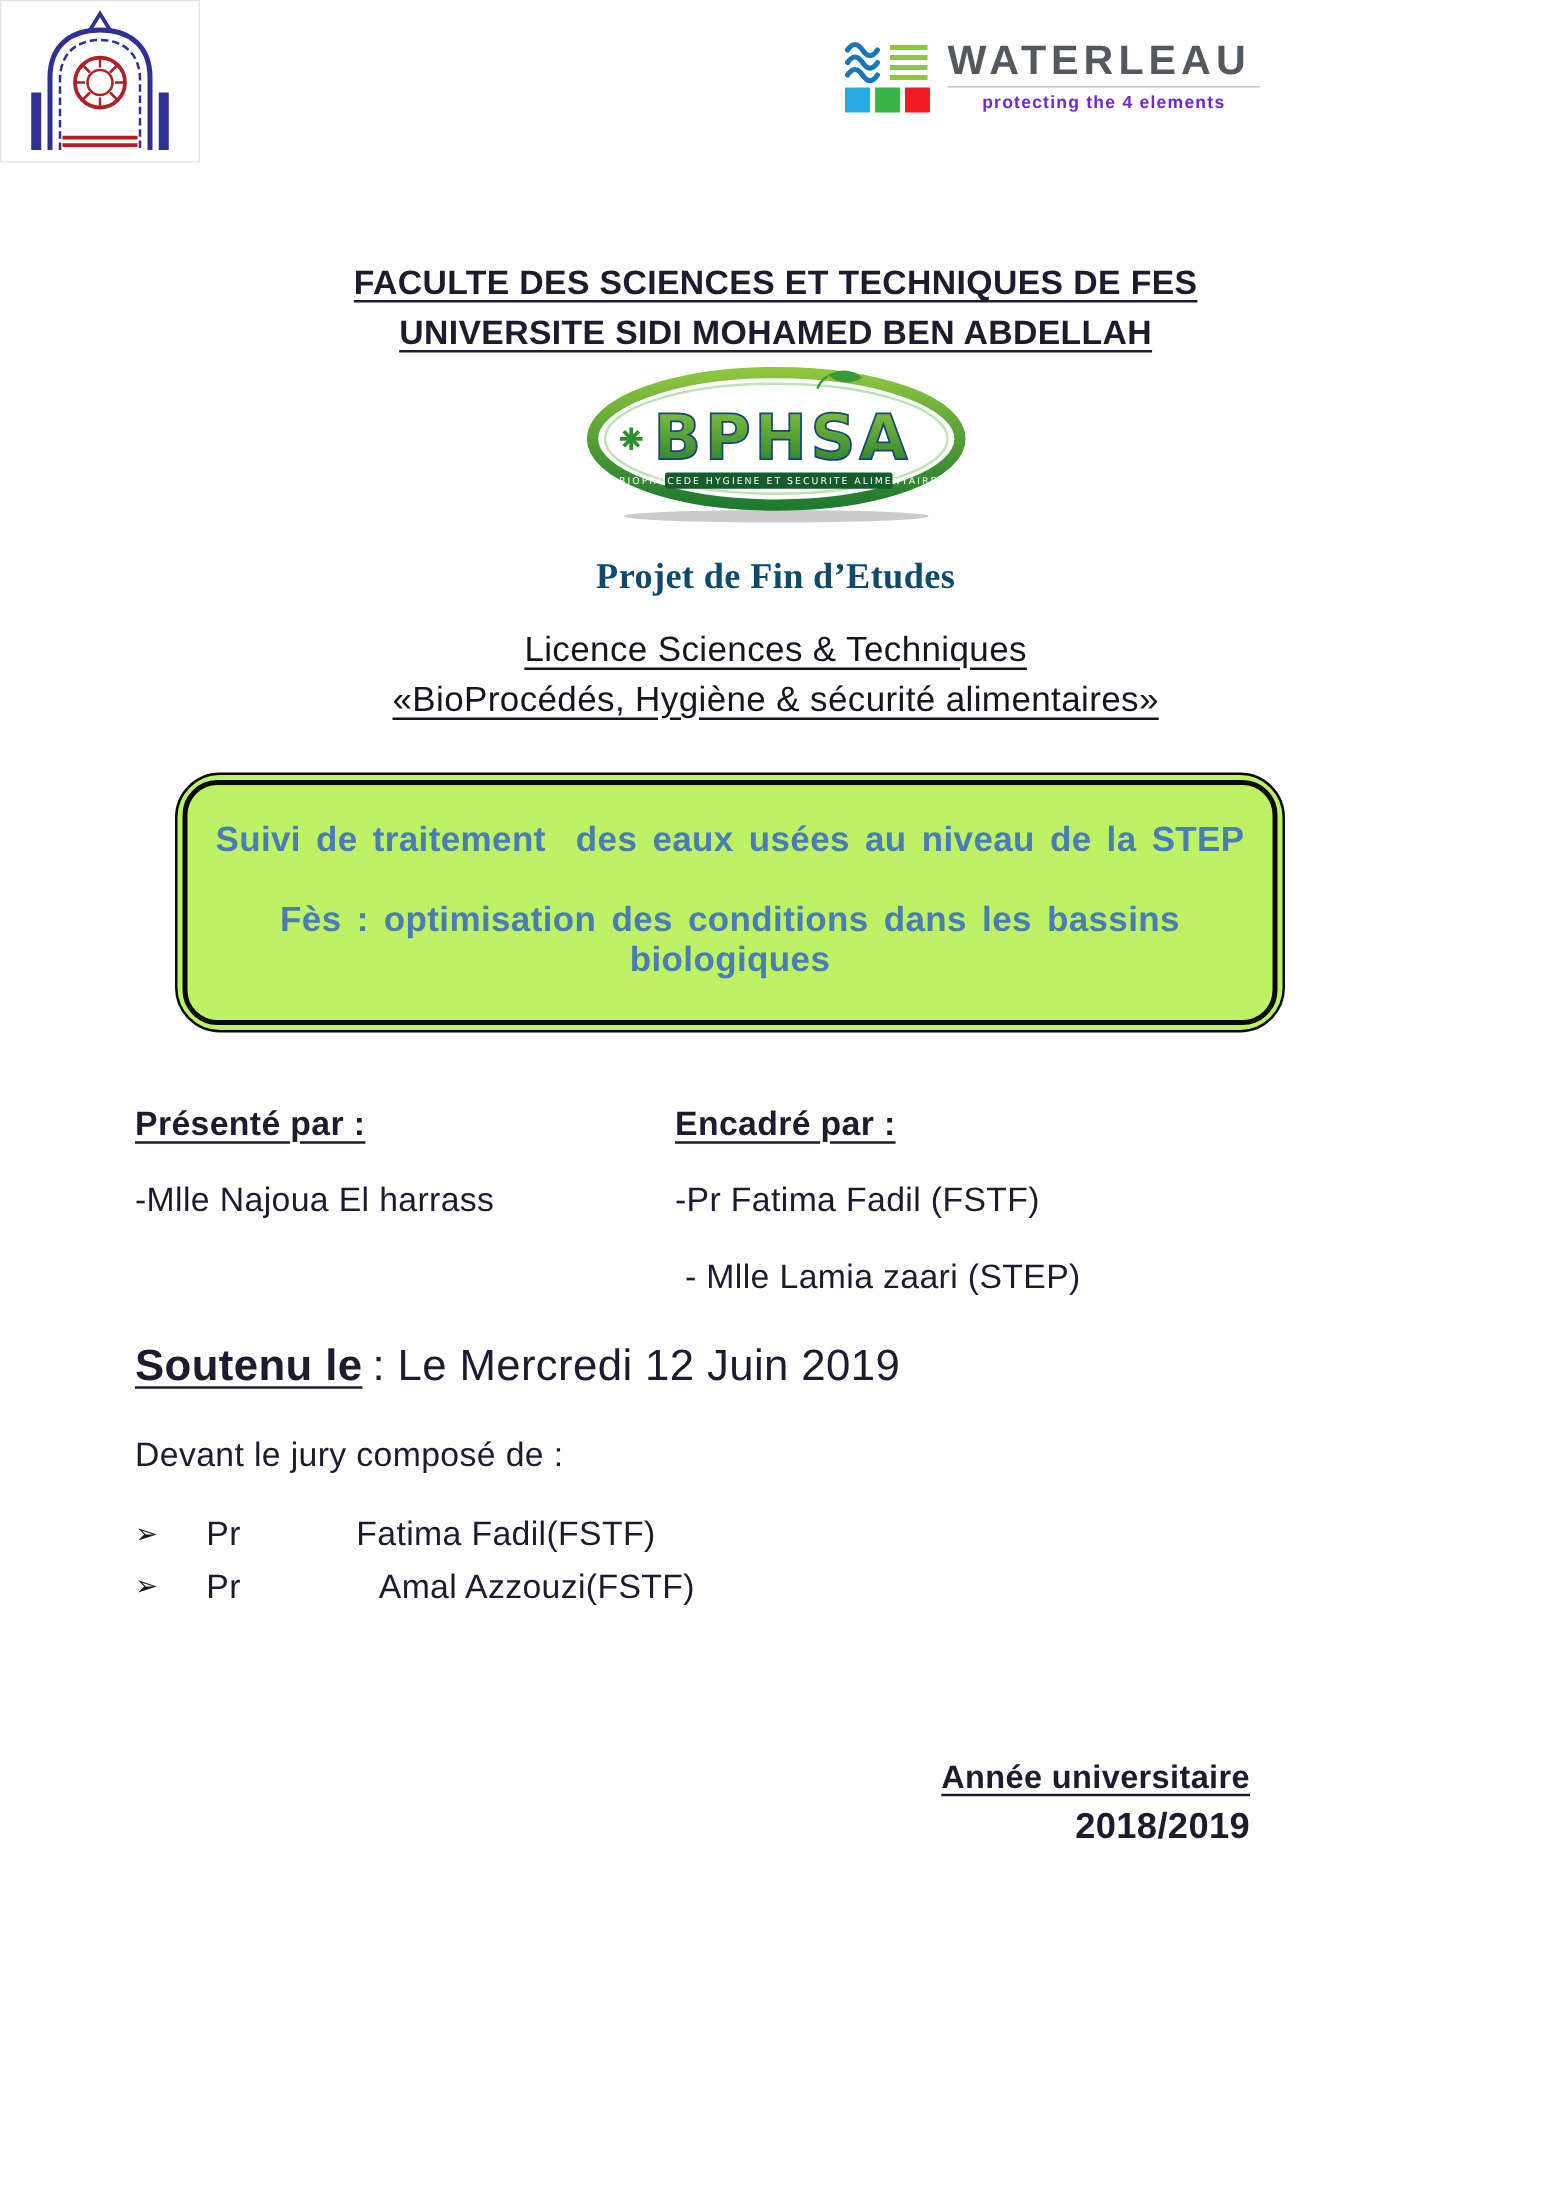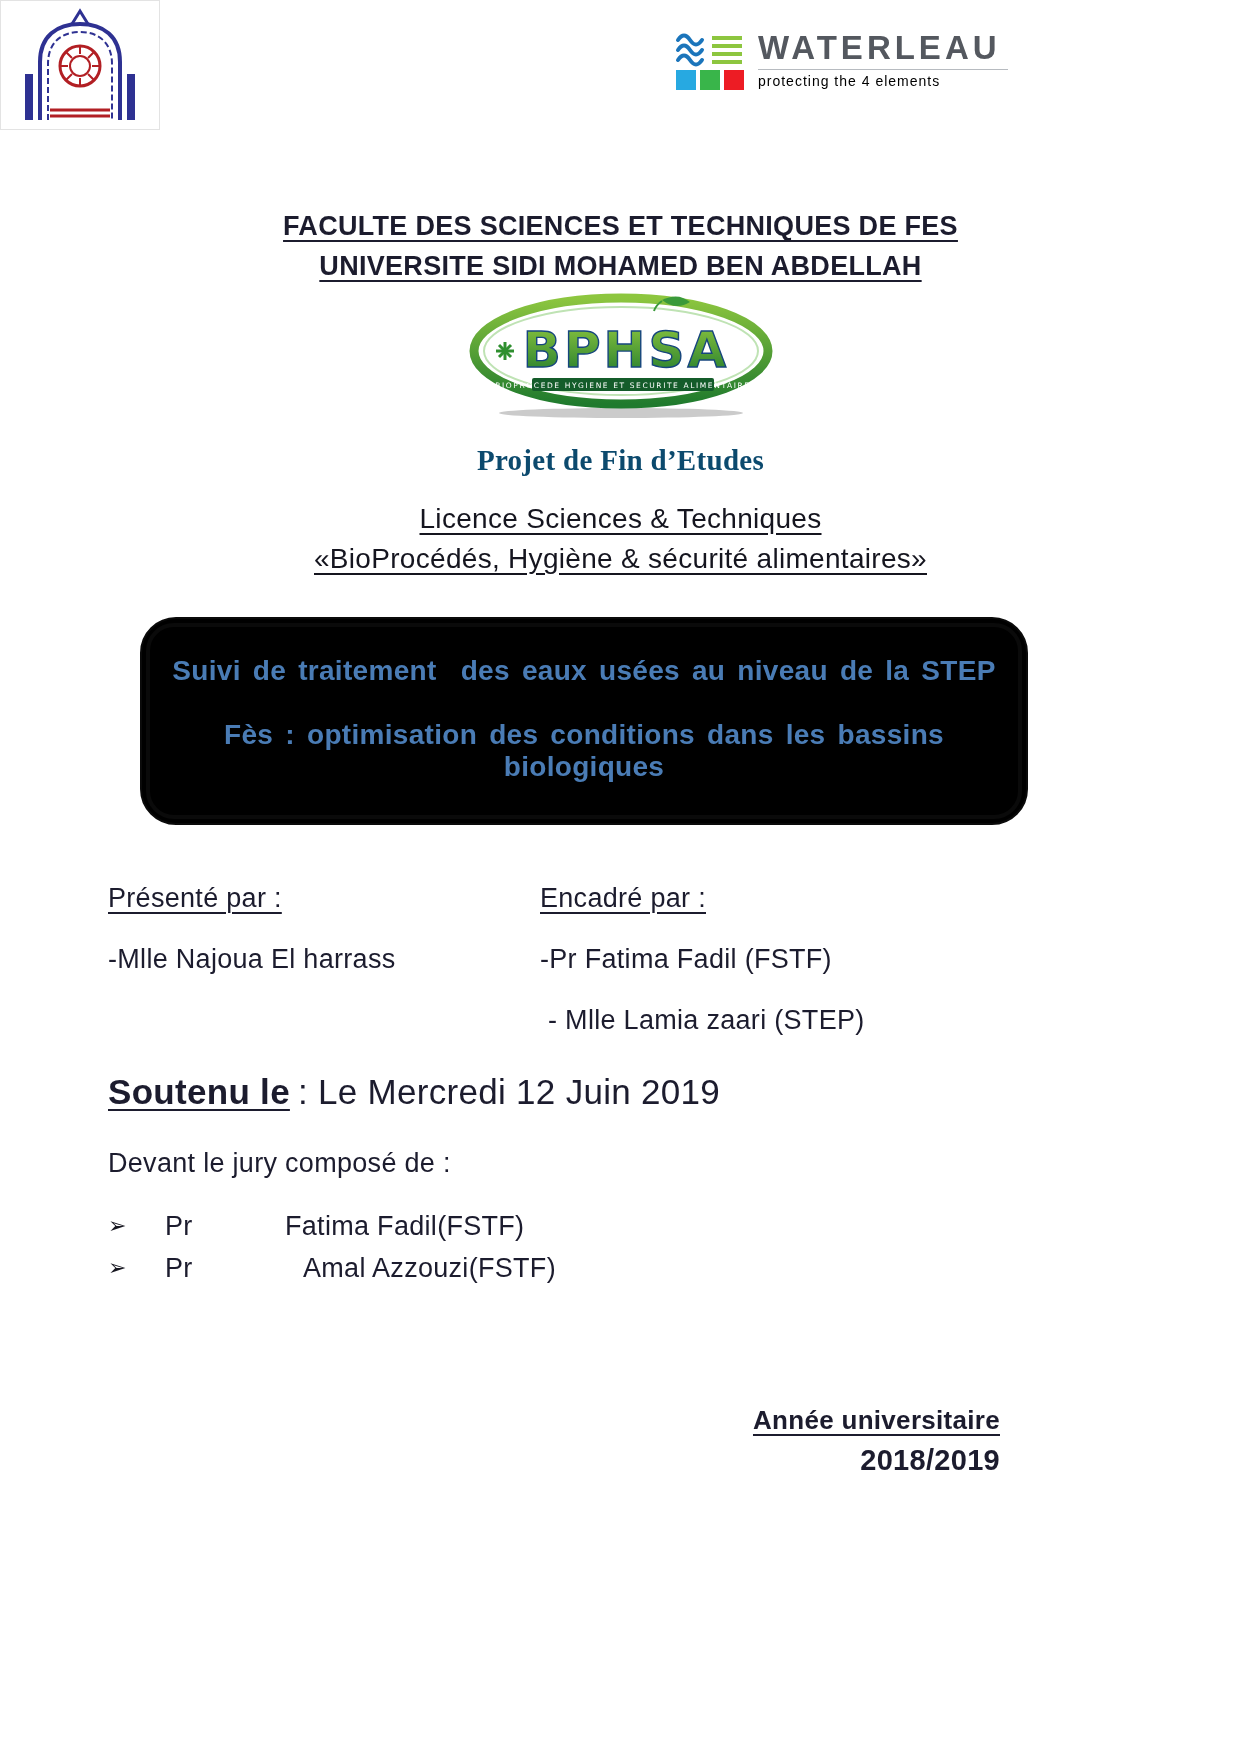--- a/index.html
+++ b/index.html
@@ -25,22 +25,22 @@
   }
   .waterleau { margin-top:30px; margin-right:233px; display:flex; gap:12px; align-items:flex-start; }
   .wl-textcol { width:250px; }
   .wl-name {
     font-size:33px; font-weight:bold; color:#54585f;
     letter-spacing:4px; line-height:36px;
   }
   .wl-tagline {
     border-top:1px solid #b7bbc0;
     margin-top:3px; padding-top:3px;
-    text-align:left;
-    font-size:14px; color:#000000; letter-spacing:1px;
+    text-align:center;
+    font-size:14px; color:#6d28d9; letter-spacing:1px;font-weight:bold;
   }
 
   
   .univ-titles {
     margin-top:76px; text-align:center;
     font-size:27px; font-weight:bold; line-height:40px;
   }
   .univ-titles div {
     text-decoration:underline;
     text-underline-offset:5px;
@@ -61,41 +61,41 @@
   .degree { margin-top:26px; }
   .specialty { margin-top:8px; }
 
   
   .title-box-outer {
     margin:42px 0 0 140px;
     width:888px;
     border:2px solid #0a0a0a;
     border-radius:36px;
     padding:4px;
-    background:#000000;
+    background:#bef264;
   }
   .title-box-inner {
     border:4px solid #0a0a0a;
     border-radius:28px;
     padding:28px 20px 32px 20px;
     text-align:center;
   }
   .title-box-inner p {
     font-size:28px; font-weight:bold;
     color:#4a7cb5;
     word-spacing:4px;
     white-space:pre-wrap;
   }
   .title-box-inner p + p { margin-top:32px; }
 
   
   .people { display:flex; margin:58px 0 0 108px; font-size:27px; }
   .col-left { width:432px; }
   .people .label {
-    font-weight:normal;
+    font-weight:bold;
     text-decoration:underline; text-underline-offset:5px; text-decoration-thickness:2px;
   }
   .people .pname { margin-top:30px; }
   .supervised-2 { padding-left:8px; }
 
   .soutenu { margin:36px 0 0 108px; font-size:35px; }
   .soutenu .label {
     font-weight:bold;
     text-decoration:underline; text-underline-offset:5px; text-decoration-thickness:2px;
   }

